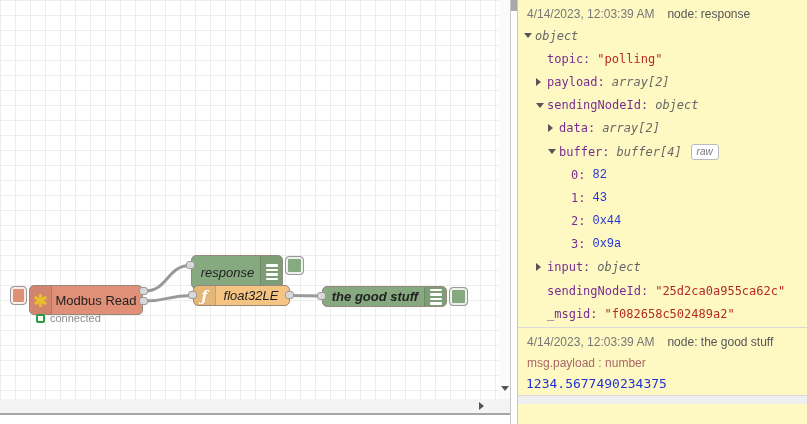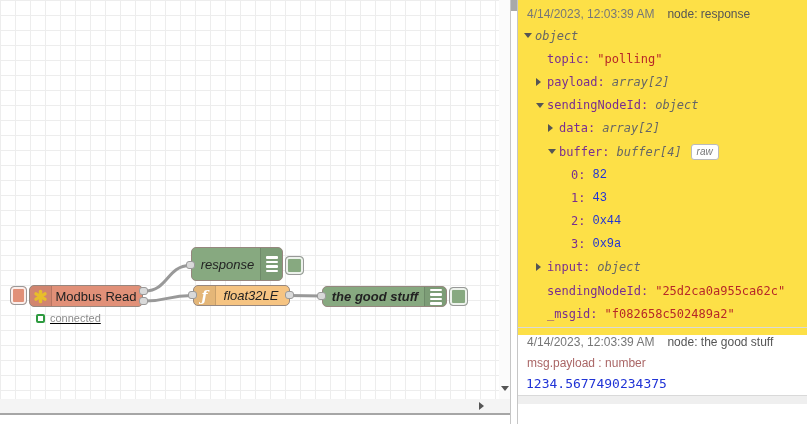--- a/index.html
+++ b/index.html
@@ -23,21 +23,21 @@
   .strip.right{right:0;border-left:1px solid rgba(0,0,0,0.12);border-radius:0 4px 4px 0;}
   .port{position:absolute;width:9px;height:8px;background:#d9d9d9;border:1px solid #999;
     border-radius:3px;box-sizing:border-box;}
   .node-btn{position:absolute;border:1px solid #999;border-radius:4px;box-sizing:border-box;
     box-shadow:inset 0 0 0 2px rgba(255,255,255,0.85);}
   .fn-glyph{font-family:"DejaVu Serif",serif;font-style:italic;font-weight:bold;
     color:#fff;font-size:14px;line-height:1;}
   .dbg-bars{display:flex;flex-direction:column;justify-content:center;}
   .dbg-bars span{display:block;width:12px;height:2.5px;background:#fff;border-radius:1px;
     margin:1px 0;}
-  #status{position:absolute;left:36px;top:312px;display:flex;align-items:center;text-decoration:underline;}
+  #status{position:absolute;left:36px;top:312px;display:flex;align-items:center;}
   #status .ring{width:5px;height:5px;border:2px solid #2d9a3f;border-radius:2px;
     margin-right:5px;}
   #status .stext{font-size:11px;color:#8c8c8c;}
 
   
   #vscroll{position:absolute;left:499px;top:0;width:11px;height:399px;background:#fbfbfb;}
   #vscroll .btn{position:absolute;left:0;bottom:4px;width:11px;height:14px;
     display:flex;align-items:center;justify-content:center;}
   .tri-down{width:0;height:0;border-left:4px solid transparent;
     border-right:4px solid transparent;border-top:5px solid #555;}
@@ -46,21 +46,21 @@
   #hscroll{position:absolute;left:0;top:399px;width:510px;height:16px;background:#f4f4f4;
     border-bottom:2px solid #a6a6a6;box-sizing:border-box;}
   #hscroll .btn{position:absolute;right:22px;top:0;width:14px;height:14px;
     display:flex;align-items:center;justify-content:center;}
   #hscroll-rest{position:absolute;left:0;top:415px;width:510px;height:9px;background:#fff;}
   #separator{position:absolute;left:510px;top:0;width:8px;height:424px;background:#fff;
     border-left:1px solid #c6c6c6;border-right:1px solid #c6c6c6;box-sizing:border-box;}
   #separator .thumb{position:absolute;left:0;top:0;width:6px;height:11px;background:#a9a9a9;}
 
   
-  #debug{position:absolute;left:518px;top:0;width:289px;height:335px;background:#fde047;}
+  #debug{position:absolute;left:518px;top:0;width:289px;height:424px;background:#fef9c3;}
   .msg{padding:3px 0 2px 0;border-bottom:1px solid #d9d9d9;}
   .meta{height:21px;display:flex;align-items:center;padding-left:9px;font-size:12px;
     color:#777;}
   .meta .nodename{color:#555;margin-left:13px;}
   .topicline{height:21px;display:flex;align-items:center;padding-left:9px;font-size:12px;
     color:#a66;}
   .r{display:flex;align-items:center;height:23.2px;
     font-family:"DejaVu Sans Mono","Liberation Mono",monospace;font-size:12px;}
   .i0{padding-left:6px;}.i1{padding-left:18px;}.i2{padding-left:30px;}.i3{padding-left:42px;}
   .arr{width:11px;display:inline-flex;align-items:center;}
@@ -84,40 +84,40 @@
 <div id="app">
 
   <div id="canvas">
     <svg id="wires" width="501" height="399">
       <path d="M145,291 C168,291 167,265.5 190,265.5" stroke="#999" stroke-width="3" fill="none" stroke-linecap="round"></path>
       <path d="M145,301 C168,301 167,295.5 192,295.5" stroke="#999" stroke-width="3" fill="none" stroke-linecap="round"></path>
       <path d="M289,295.5 L322,296" stroke="#999" stroke-width="3" fill="none" stroke-linecap="round"></path>
     </svg>
 
     <div class="node-btn" style="left:10px;top:286px;width:17px;height:19px;background:#e19078;"></div>
-    <div class="node" style="left:29px;top:285px;width:114px;height:22px;background:#e19078;">
+    <div class="node" style="left:29px;top:285px;width:114px;height:30px;background:#e19078;">
       <div class="strip left">
         <svg width="15" height="15" viewBox="0 0 16 16">
           <g stroke="#e8be2a" stroke-width="3.6" stroke-linecap="round">
             <line x1="8" y1="2.5" x2="8" y2="13.5"></line>
             <line x1="3.2" y1="5.2" x2="12.8" y2="10.8"></line>
             <line x1="3.2" y1="10.8" x2="12.8" y2="5.2"></line>
           </g>
         </svg>
       </div>
       <div class="label" style="left:22px;right:2px;">Modbus Read</div>
     </div>
     <div class="port" style="left:139px;top:287px;"></div>
     <div class="port" style="left:139px;top:297px;"></div>
     <div id="status">
       <span class="ring"></span>
       <span class="stext">connected</span>
     </div>
 
-    <div class="node" style="left:191px;top:247px;width:92px;height:34px;background:#87a980;">
+    <div class="node" style="left:191px;top:255px;width:92px;height:34px;background:#87a980;">
       <div class="label italic" style="left:2px;right:21px;">response</div>
       <div class="strip right">
         <div class="dbg-bars">
           <span></span>
             <span></span>
             <span></span>
             <span></span>
         </div>
       </div>
     </div>

